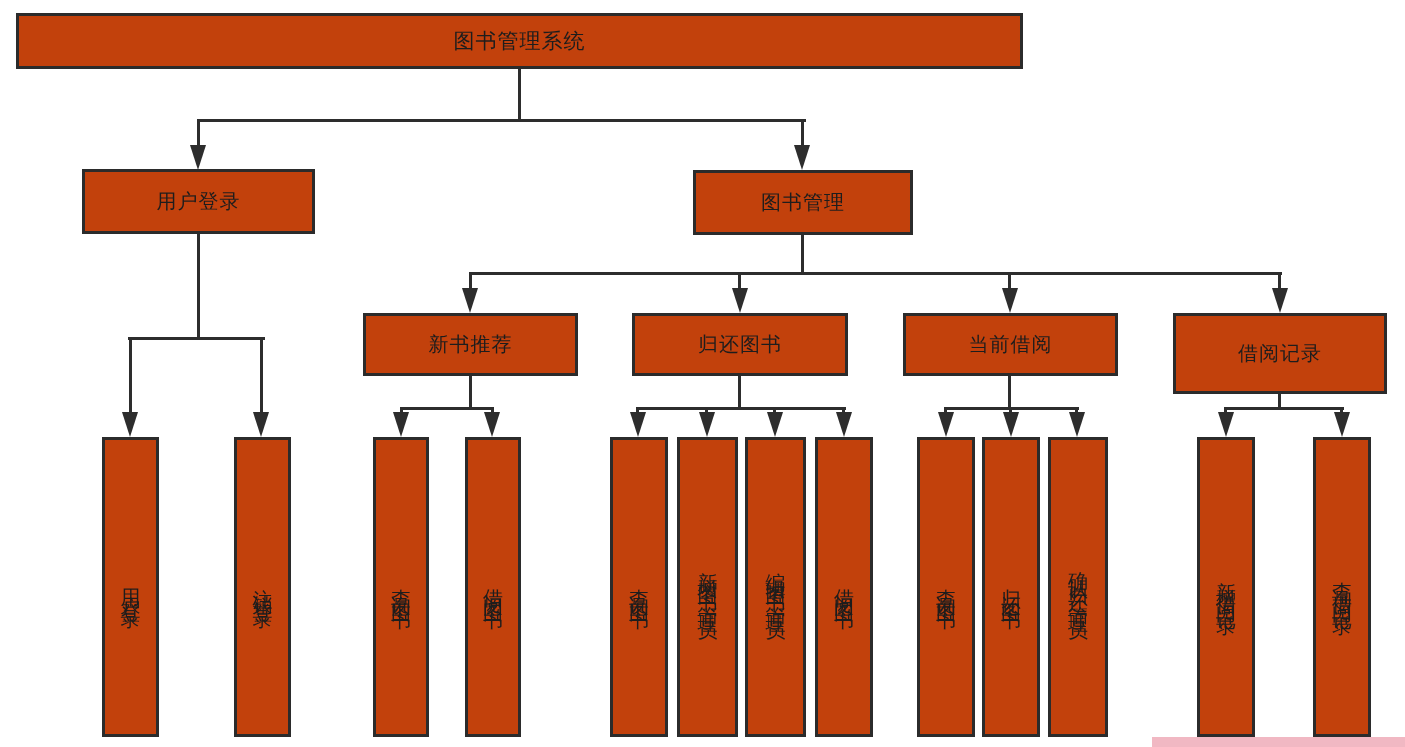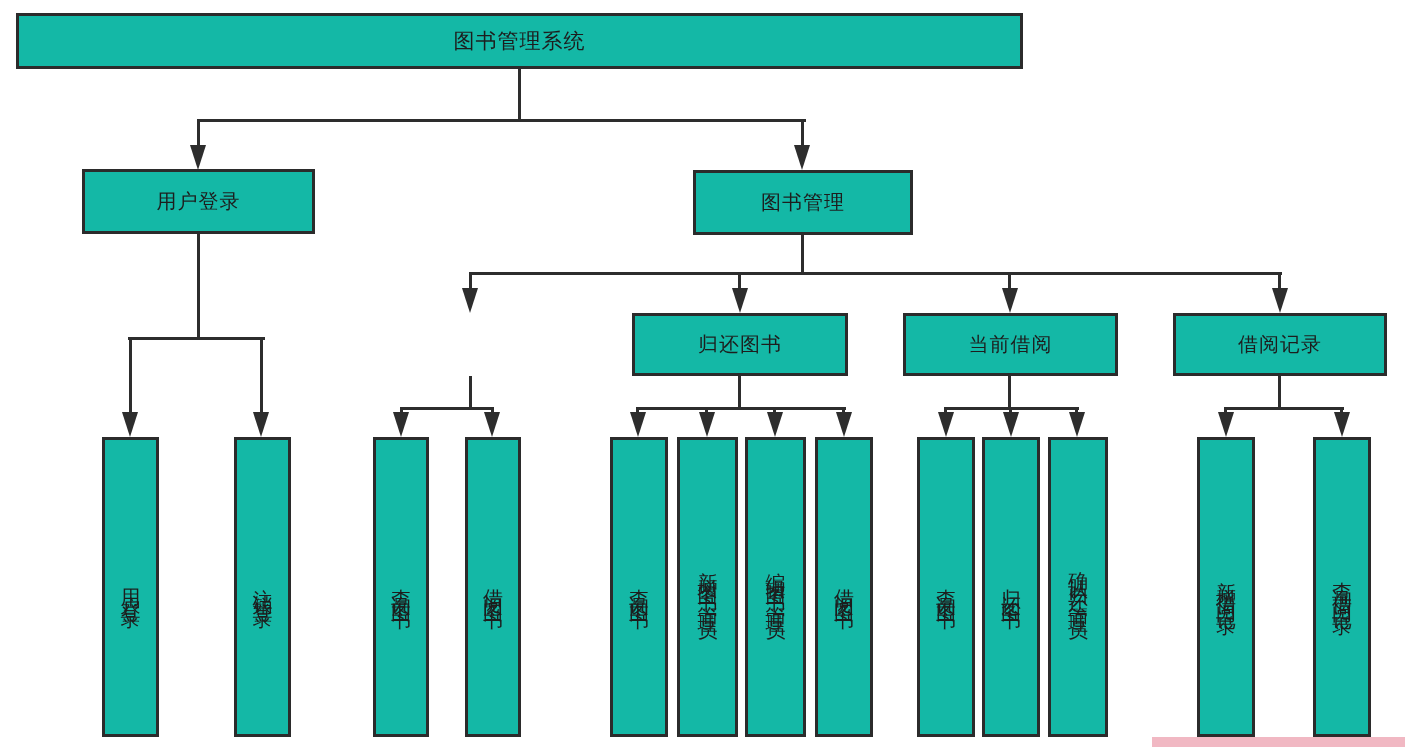--- a/index.html
+++ b/index.html
@@ -6,21 +6,21 @@
   .canvas{
     position:relative;width:1405px;height:747px;background:#ffffff;overflow:hidden;
     font-family:"Liberation Sans","DejaVu Sans",sans-serif;color:#1d1d1d;
   }
   
   .ln{position:absolute;background:#2d2d2d;}
   .ar{position:absolute;width:0;height:0;
       border-left:8px solid transparent;border-right:8px solid transparent;
       border-top:25px solid #2d2d2d;}
   
-  .node{position:absolute;box-sizing:border-box;border:3px solid #2b2b2b;background:#14b8a6;
+  .node{position:absolute;box-sizing:border-box;border:3px solid #2b2b2b;background:#c2410c;
         display:flex;align-items:center;justify-content:center;}
   .hnode{font-size:20px;letter-spacing:1px;}
   .rootnode{font-size:21px;letter-spacing:1px;}
   .vnode{font-size:20px;}
   .vnode .vtxt{writing-mode:vertical-rl;text-orientation:mixed;letter-spacing:7px;
                line-height:1.15;white-space:nowrap;}
   
   .wm-strip{position:absolute;left:1152px;top:737px;width:253px;height:10px;
             background:rgba(236,160,175,0.75);}
   .wm-text{position:absolute;left:1183px;top:716px;width:222px;font-size:21px;
@@ -95,30 +95,33 @@
   </div>
 
   <div class="node hnode" style="left:82px;top:169px;width:233px;height:65px">
     <span>用户登录</span>
   </div>
 
   <div class="node hnode" style="left:693px;top:170px;width:220px;height:65px">
     <span>图书管理</span>
   </div>
 
+  <div class="node hnode" style="left:363px;top:313px;width:215px;height:63px">
+    <span>新书推荐</span>
+  </div>
 
   <div class="node hnode" style="left:632px;top:313px;width:216px;height:63px">
     <span>归还图书</span>
   </div>
 
   <div class="node hnode" style="left:903px;top:313px;width:215px;height:63px">
     <span>当前借阅</span>
   </div>
 
-  <div class="node hnode" style="left:1173px;top:313px;width:214px;height:63px">
+  <div class="node hnode" style="left:1173px;top:313px;width:214px;height:81px">
     <span>借阅记录</span>
   </div>
 
   <div class="node vnode" style="left:102px;top:437px;width:57px;height:300px">
     <span class="vtxt">用户登录</span>
   </div>
   <div class="node vnode" style="left:234px;top:437px;width:57px;height:300px">
     <span class="vtxt">注销登录</span>
   </div>
 

